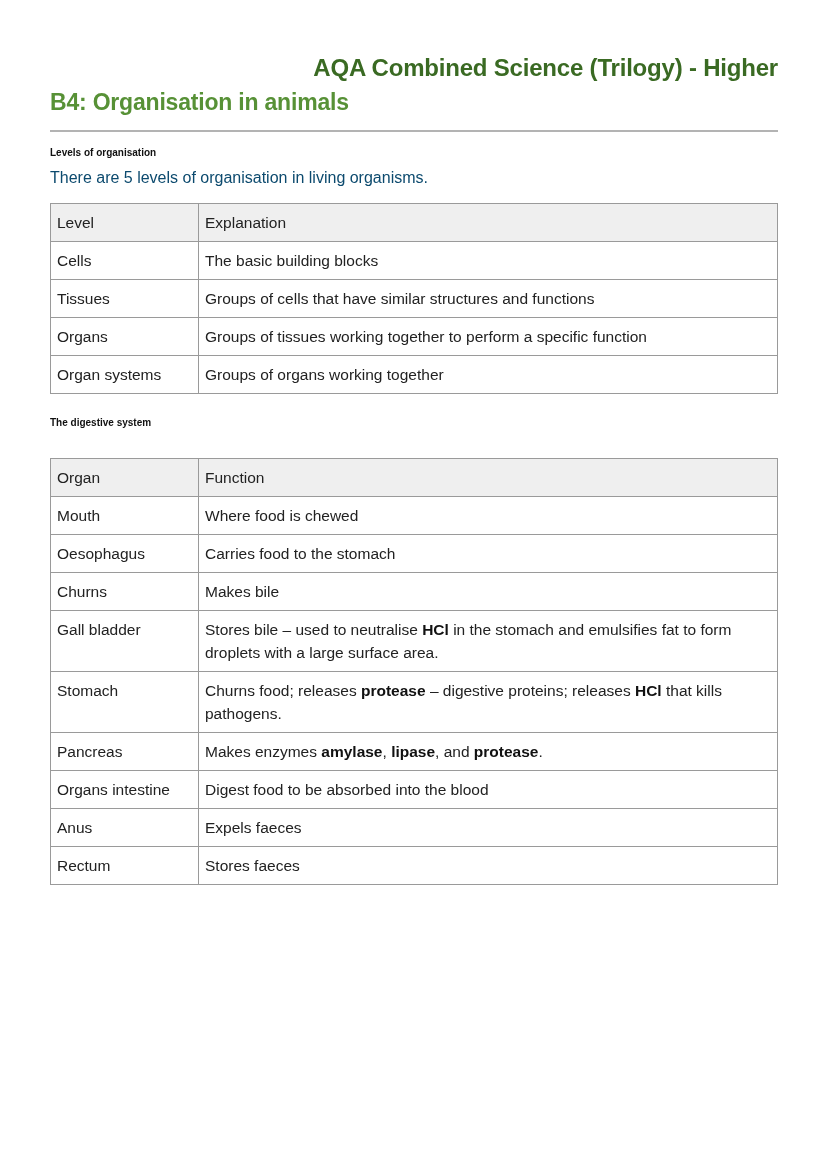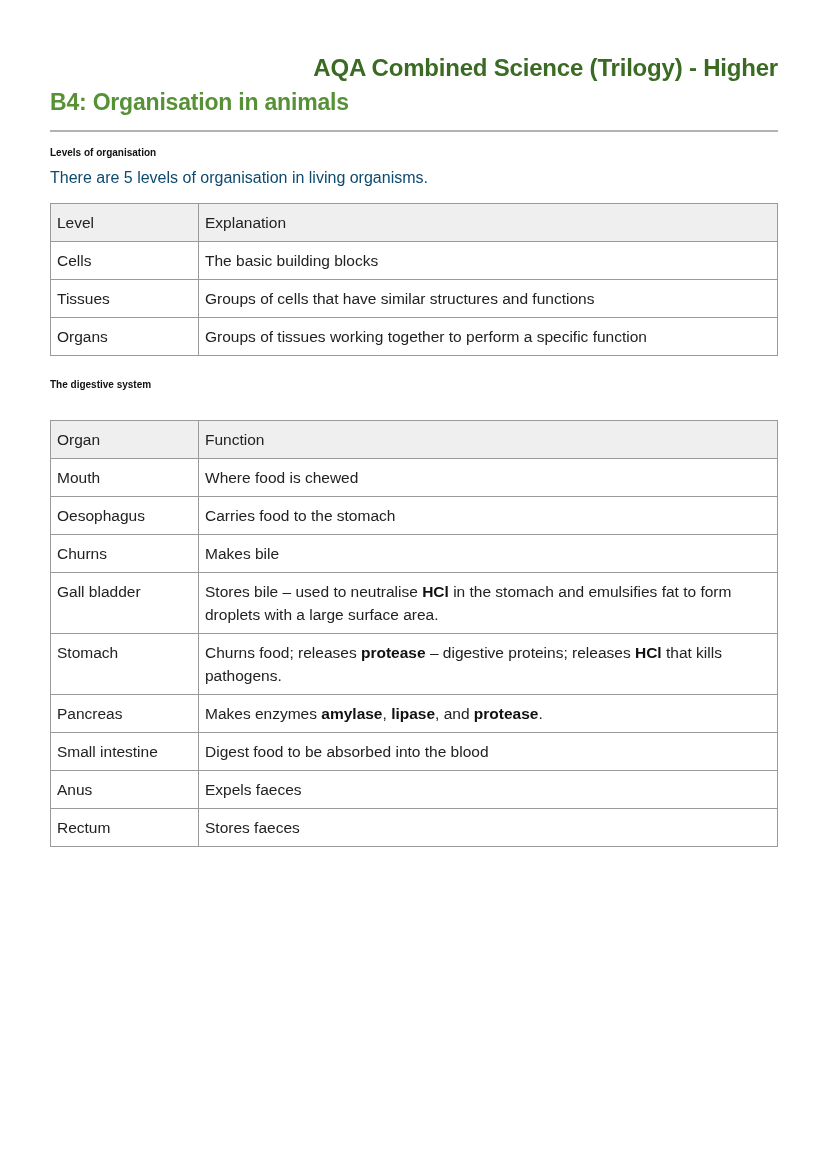--- a/index.html
+++ b/index.html
@@ -41,20 +41,24 @@
           <td>The basic building blocks</td>
         </tr>
         <tr>
           <td class="c1">Tissues</td>
           <td>Groups of cells that have similar structures and functions</td>
         </tr>
         <tr>
           <td class="c1">Organs</td>
           <td>Groups of tissues working together to perform a specific function</td>
         </tr>
+        <tr>
+          <td class="c1">Organ systems</td>
+          <td>Groups of organs working together</td>
+        </tr>
       </tbody>
   </table>
 
   <div class="section-head sec2">The digestive system</div>
 
   <table class="t2">
     <tbody id="digestive-body">
       <tr class="head">
         <td class="c1">Organ</td>
         <td>Function</td>
@@ -77,21 +81,21 @@
         </tr>
         <tr>
           <td class="c1">Stomach</td>
           <td><span>Churns food; releases </span><b>protease</b><span> – digestive proteins; releases </span><b>HCl</b><span> that kills pathogens.</span></td>
         </tr>
         <tr>
           <td class="c1">Pancreas</td>
           <td><span>Makes enzymes </span><b>amylase</b><span>, </span><b>lipase</b><span>, and </span><b>protease</b><span>.</span></td>
         </tr>
         <tr>
-          <td class="c1">Small intestine</td>
+          <td class="c1">Organs intestine</td>
           <td><span>Digest food to be absorbed into the blood</span></td>
         </tr>
         <tr>
           <td class="c1">Anus</td>
           <td><span>Expels faeces</span></td>
         </tr>
         <tr>
           <td class="c1">Rectum</td>
           <td><span>Stores faeces</span></td>
         </tr>

